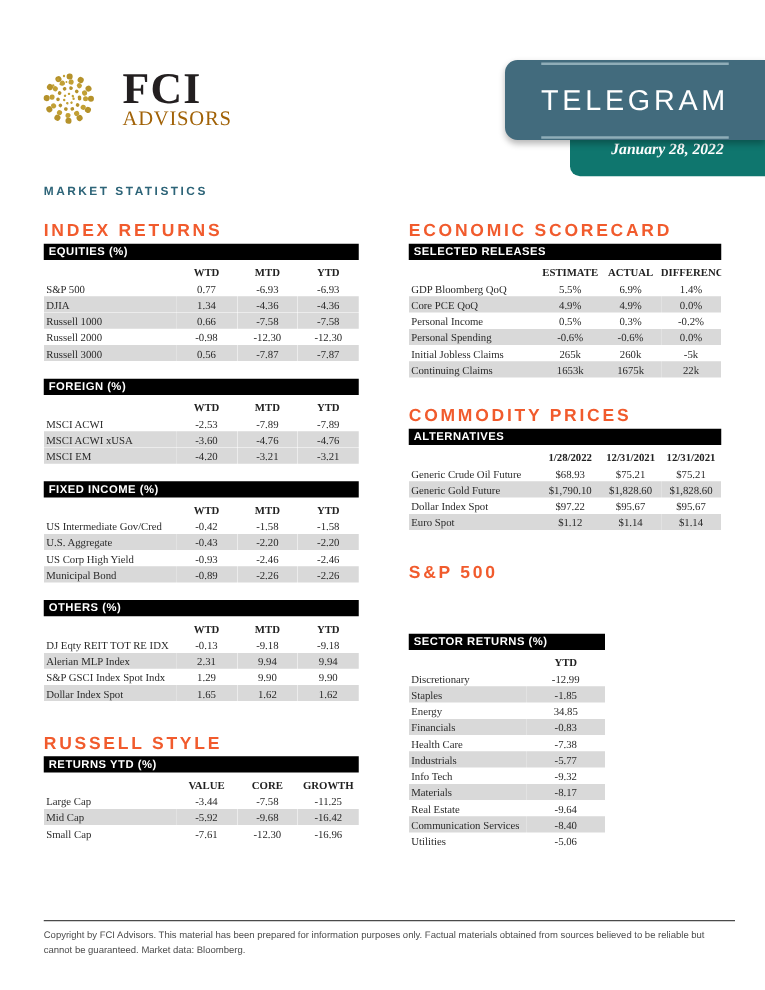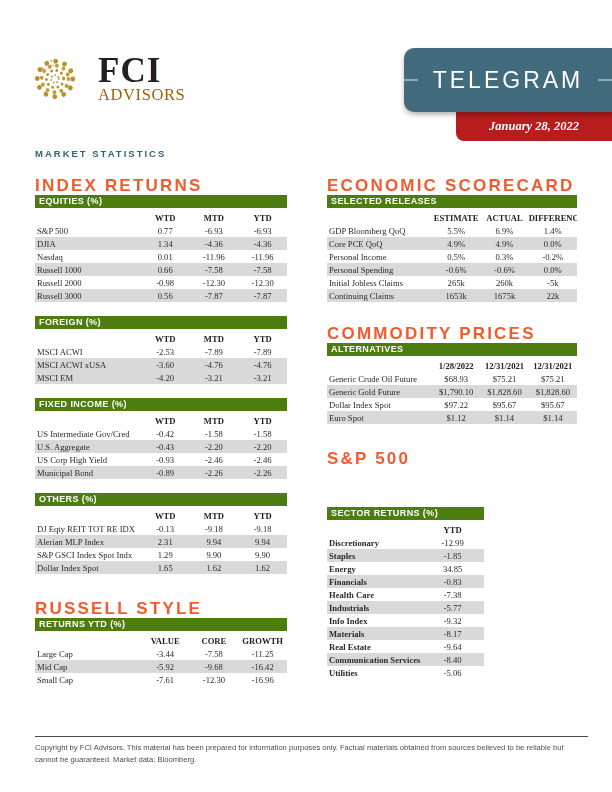--- a/index.html
+++ b/index.html
@@ -9,52 +9,52 @@
   
   .logo { position:absolute; top:54px; left:33px; display:flex; align-items:flex-start; gap:19px; }
   .logo-icon { width:46px; height:48px; }
   .logo-text { padding-top:1px; }
   .logo-fci { font-family:"Liberation Serif", serif; font-weight:bold; font-size:35px; line-height:31px; letter-spacing:1px; color:#231f20; }
   .logo-advisors { font-family:"Liberation Serif", serif; font-size:16.5px; line-height:17px; letter-spacing:0.6px; color:#a16207; }
 
   .badge { position:absolute; top:48px; left:404px; right:0; height:64px;
            background:#426b7d; border-radius:10px 0 0 10px;
            box-shadow:0 3px 5px rgba(0,0,0,.28);
-           display:flex; flex-direction:row; align-items:center; justify-content:center; gap:15px; z-index:2; }
+           display:flex; flex-direction:column; align-items:center; justify-content:center; gap:15px; z-index:2; }
   .badge-rule { width:150px; height:2px; background:#8fadb8; }
   .badge-label { color:#ffffff; font-size:23px; letter-spacing:3px; font-weight:400; }
 
   .ribbon { position:absolute; top:112px; left:456px; right:0; height:29px;
-            background:#b91c1c; border-radius:0 0 0 8px; z-index:1;
-            display:flex; align-items:center; justify-content:center;
+            background:#0f766e; border-radius:0 0 0 8px; z-index:1;
+            display:flex; justify-content:center;
             color:#ffffff; font-family:"Liberation Serif", serif; font-style:italic; font-weight:bold; font-size:12.5px; }
 
   .page-heading { position:absolute; top:148px; left:35px; color:#2d6478;
                   font-weight:bold; font-size:9.5px; letter-spacing:2px; }
 
   
   .col-left  { position:absolute; left:35px;  top:176px; width:252px; }
   .col-right { position:absolute; left:327px; top:176px; width:250px; }
 
-  .sec-title { color:#f15b2d; font-weight:bold; font-size:17px; letter-spacing:2.2px; height:13px; margin-bottom:6px; white-space:nowrap; }
+  .sec-title { color:#f15b2d; font-weight:bold; font-size:14px; letter-spacing:2.2px; height:13px; margin-bottom:6px; white-space:nowrap; }
   .mt-block { margin-top:25px; }
 
   .tbl { margin-bottom:14px; }
-  .bar { background:#4d7c0f; color:#ffffff; font-weight:bold; font-size:9px;
+  .bar { background:#000000; color:#ffffff; font-weight:bold; font-size:9px;
          letter-spacing:0.4px; height:13px; line-height:13px; padding-left:4px; margin-bottom:3px; white-space:nowrap; }
 
   table.data-table { width:100%; border-collapse:collapse; table-layout:fixed;
          font-family:"Liberation Serif", serif; font-size:8.6px; color:#2a2a2a; }
   table.data-table th { font-weight:bold; color:#222; height:13px; text-align:center; overflow:hidden; white-space:nowrap; }
   table.data-table th.lbl, table.data-table td.lbl { text-align:left; padding-left:2px; }
   table.data-table td { height:13px; text-align:center; white-space:nowrap; overflow:hidden; }
   table.data-table tr.alt td { background:#d9d9d9; }
 
   .t4 .c0 { width:42%; } .t4 .c1,.t4 .c2,.t4 .c3 { width:19.33%; }
-  .t2 .c0 { width:60%;font-weight:bold; } .t2 .c1 { width:40%; }
+  .t2 .c0 { width:60%; } .t2 .c1 { width:40%; }
   .narrow { width:157px;margin-top:45px; }
 
   
   .footer { position:absolute; left:35px; right:24px; bottom:26px;
             border-top:1px solid #4a4a4a; padding-top:5px;
             font-size:7.6px; line-height:1.55; color:#4c4c4c;margin-top:23px; }
 </style>
 </head>
 <body>
 
@@ -113,26 +113,20 @@
               <td class="c1">0.77</td>
               <td class="c2">-6.93</td>
               <td class="c3">-6.93</td>
             </tr>
             <tr class="alt">
               <td class="lbl c0">DJIA</td>
               <td class="c1">1.34</td>
               <td class="c2">-4.36</td>
               <td class="c3">-4.36</td>
             </tr>
-            <tr>
-              <td class="lbl c0">Nasdaq</td>
-              <td class="c1">0.01</td>
-              <td class="c2">-11.96</td>
-              <td class="c3">-11.96</td>
-            </tr>
             <tr class="alt">
               <td class="lbl c0">Russell 1000</td>
               <td class="c1">0.66</td>
               <td class="c2">-7.58</td>
               <td class="c3">-7.58</td>
             </tr>
             <tr>
               <td class="lbl c0">Russell 2000</td>
               <td class="c1">-0.98</td>
               <td class="c2">-12.30</td>
@@ -440,21 +434,21 @@
             </tr>
             <tr>
               <td class="lbl c0">Health Care</td>
               <td class="c1">-7.38</td>
             </tr>
             <tr class="alt">
               <td class="lbl c0">Industrials</td>
               <td class="c1">-5.77</td>
             </tr>
             <tr>
-              <td class="lbl c0">Info Index</td>
+              <td class="lbl c0">Info Tech</td>
               <td class="c1">-9.32</td>
             </tr>
             <tr class="alt">
               <td class="lbl c0">Materials</td>
               <td class="c1">-8.17</td>
             </tr>
             <tr>
               <td class="lbl c0">Real Estate</td>
               <td class="c1">-9.64</td>
             </tr>

